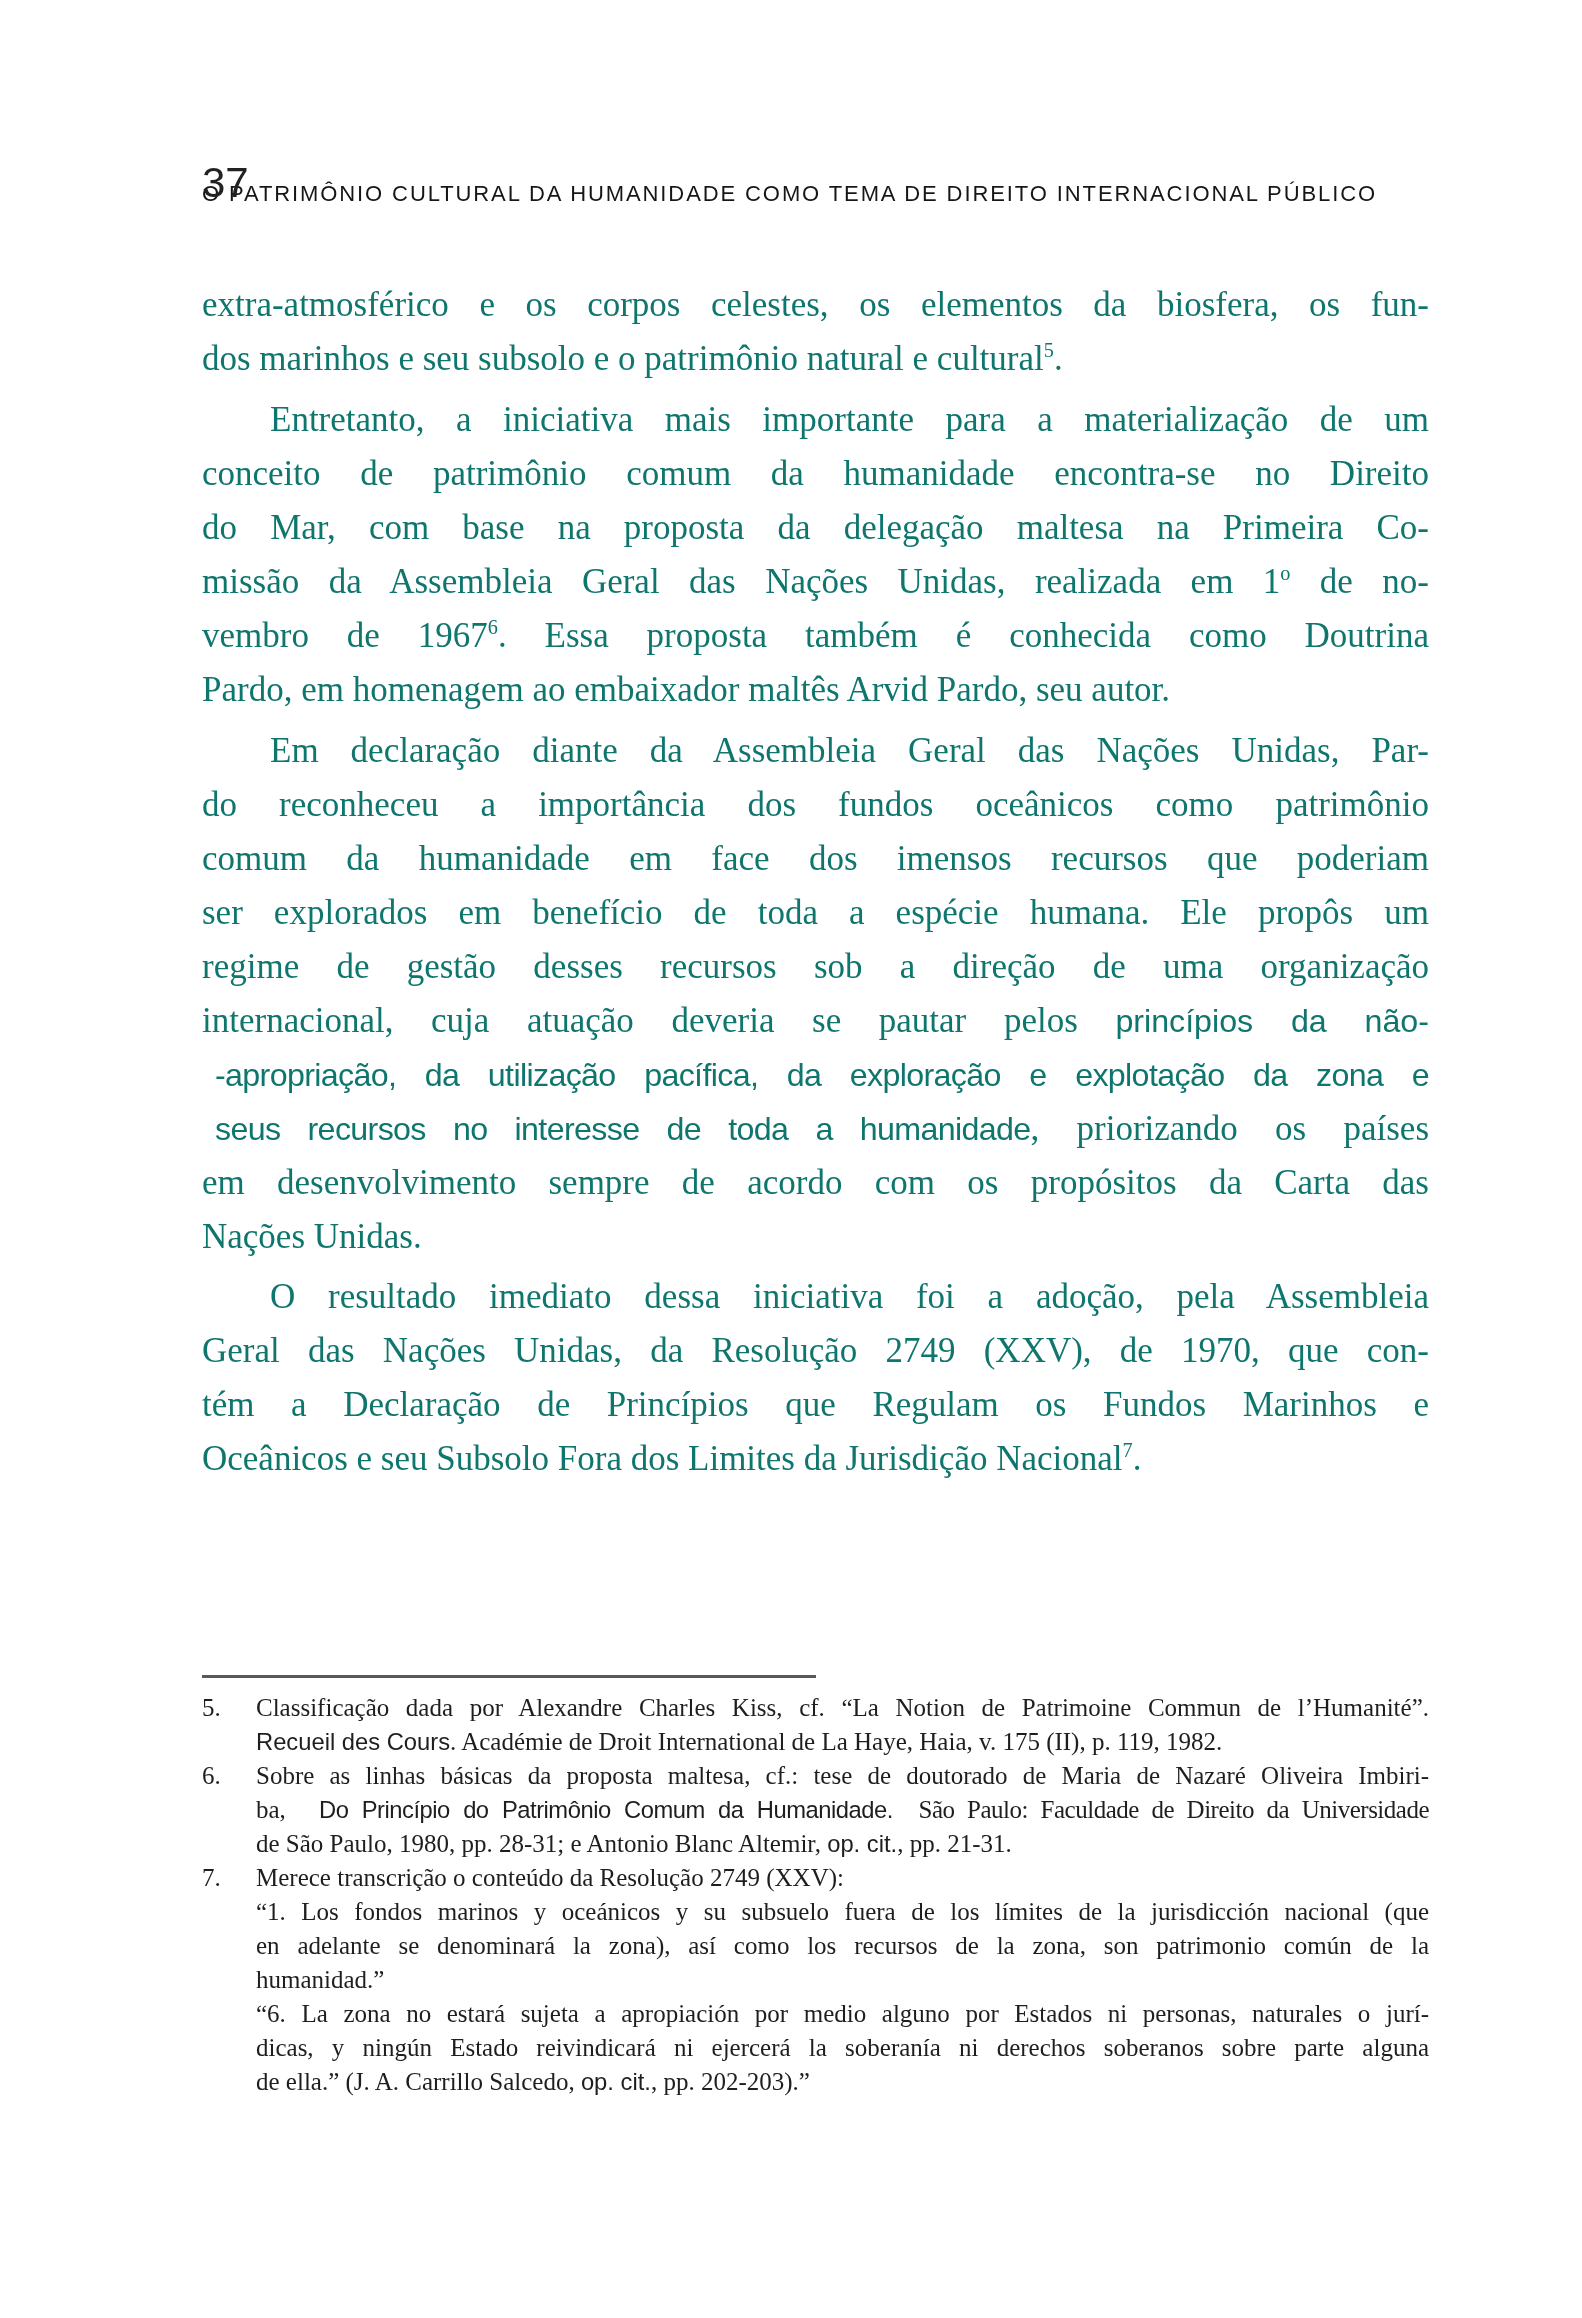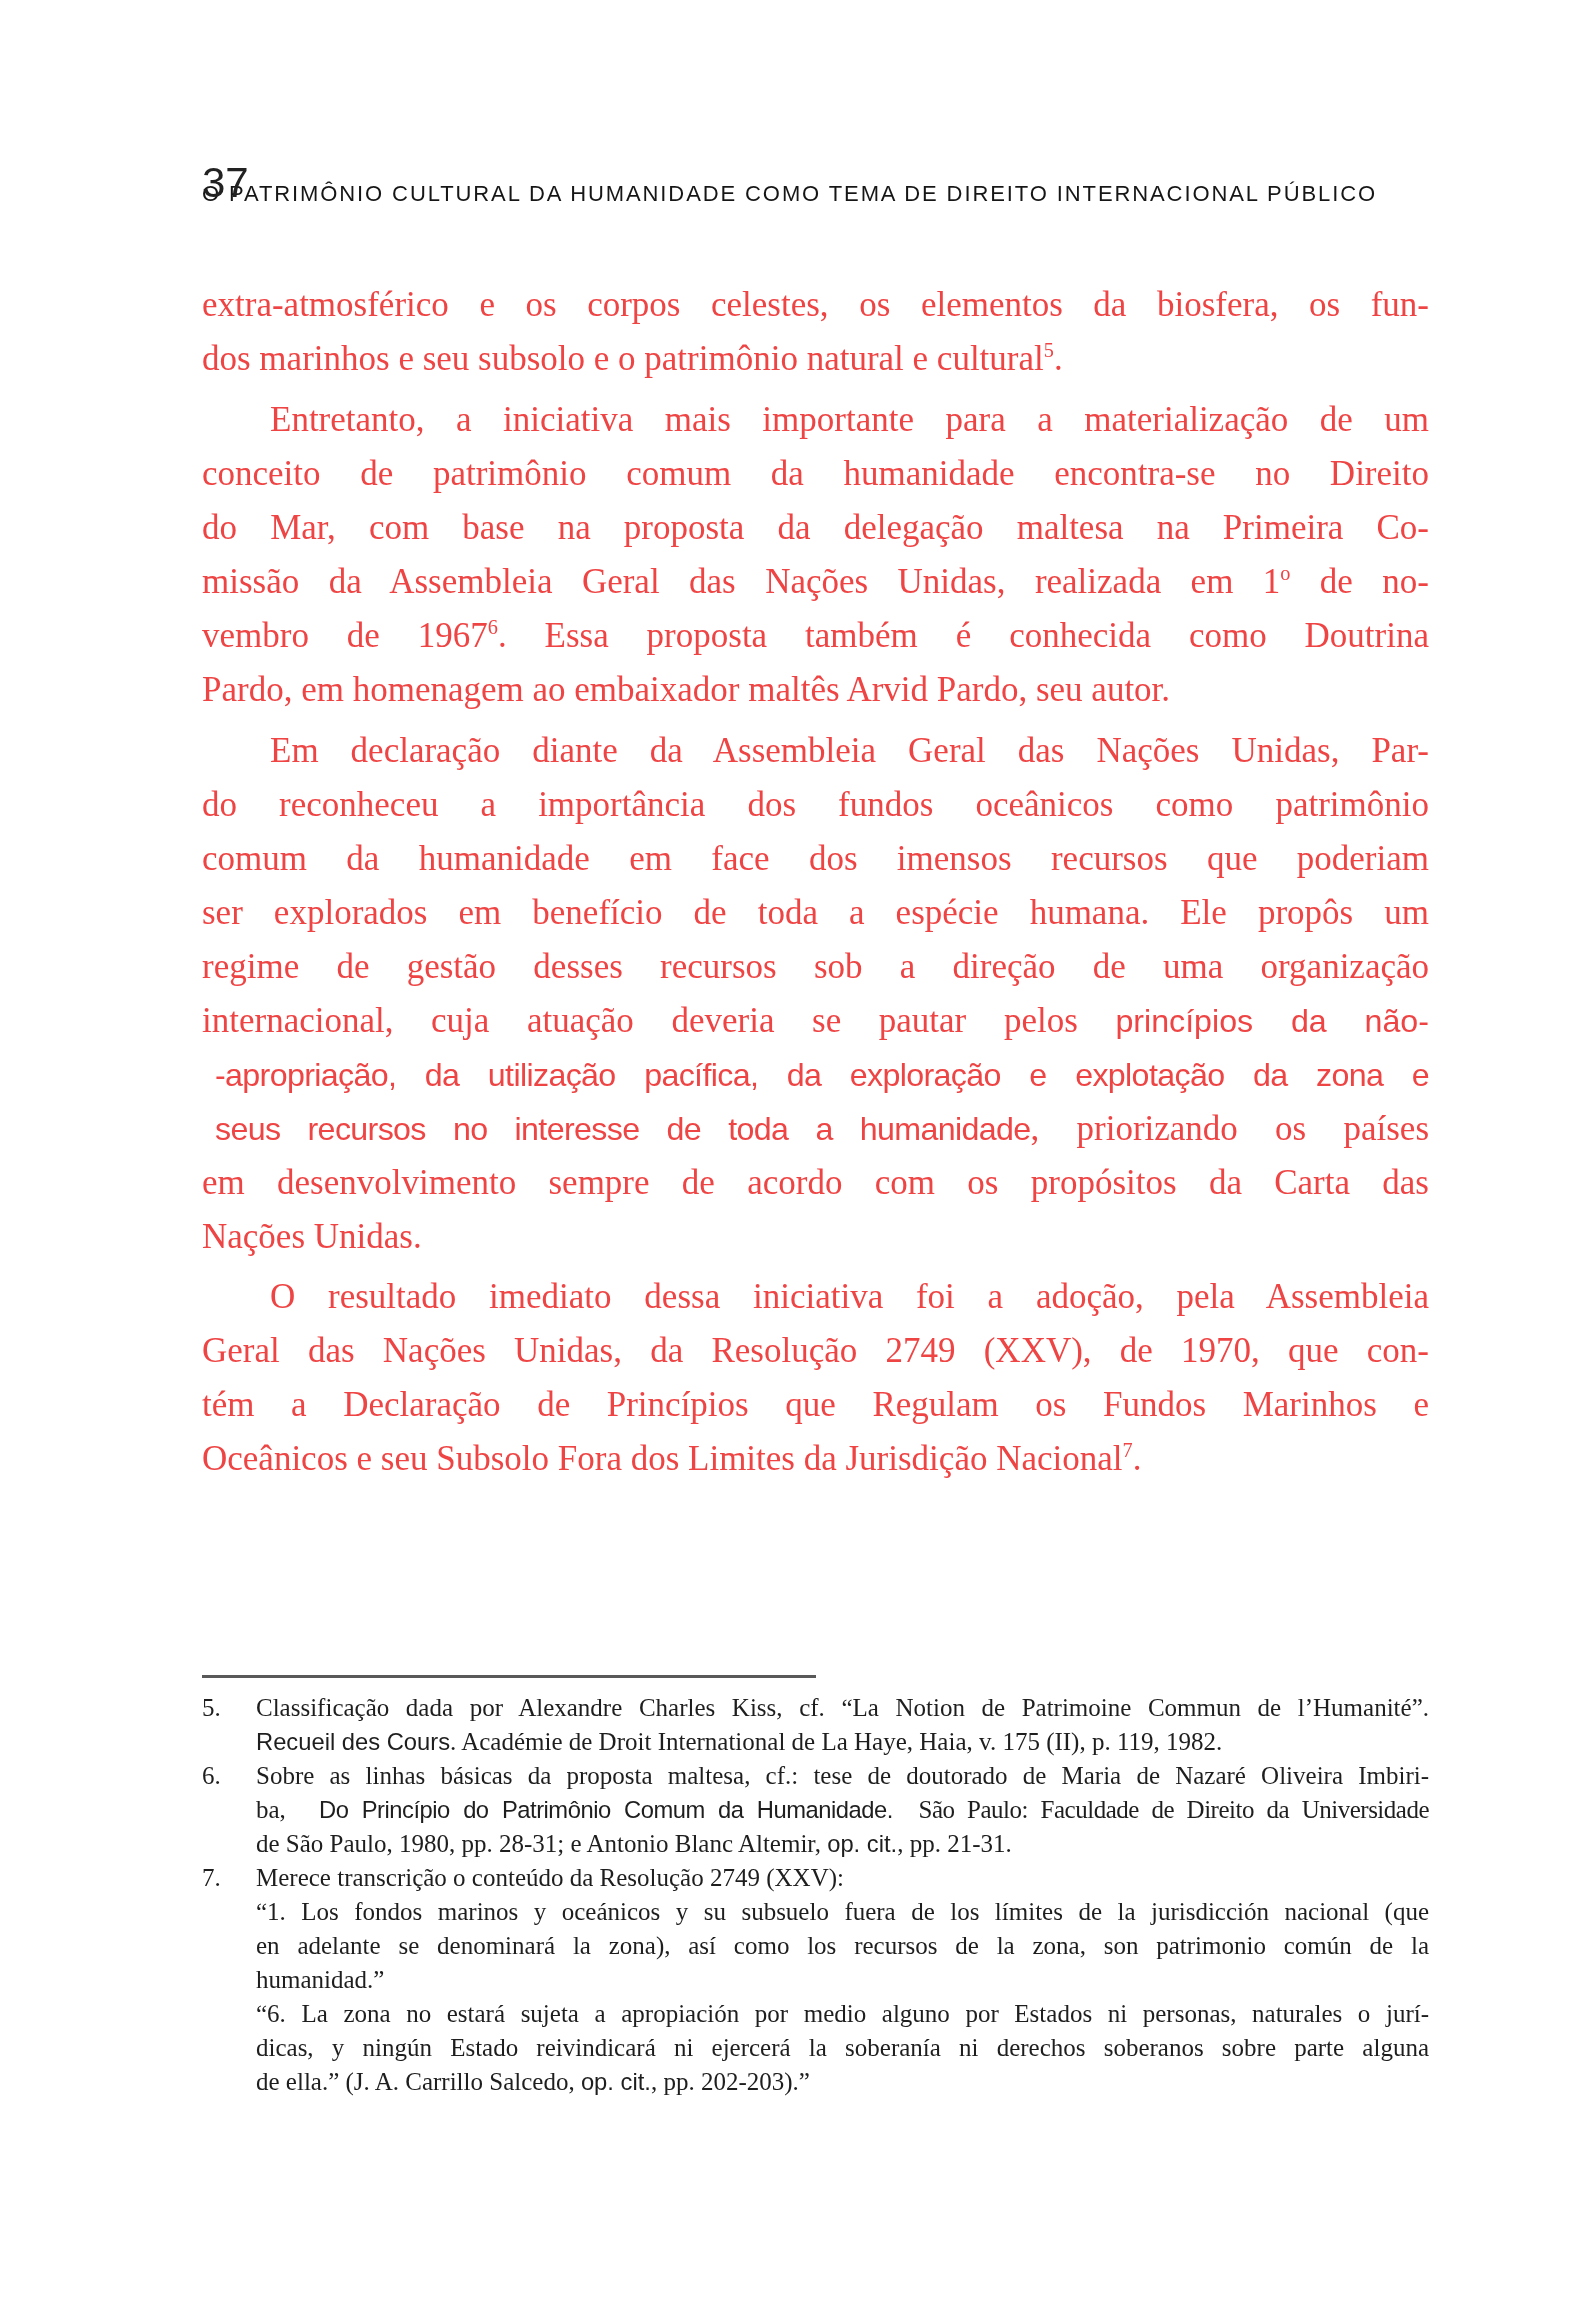--- a/index.html
+++ b/index.html
@@ -20,21 +20,21 @@
   .page-number{
     position:absolute;top:159px;left:202px;width:1227px;
     text-align:left;padding-right:15.4px;box-sizing:border-box;
     font-family:"Liberation Sans", sans-serif;
     font-size:42px;color:#222;
   }
 
   
   .body-text{
     position:absolute;top:278px;left:202px;width:1227px;
-    font-size:35px;line-height:54px;color:#ef4444;
+    font-size:35px;line-height:54px;color:#0f766e;
   }
   .paragraph{margin:0 0 6.8px 0;}
   .paragraph:last-child{margin-bottom:12px;}
   .text-line{text-align:justify;text-align-last:left;}
   .text-line.j{text-align-last:justify;}
   .text-line.indent{text-indent:68px;}
 
   .seg-b{
     font-family:"Liberation Sans", sans-serif;font-weight:400;
     font-size:0.92em;

